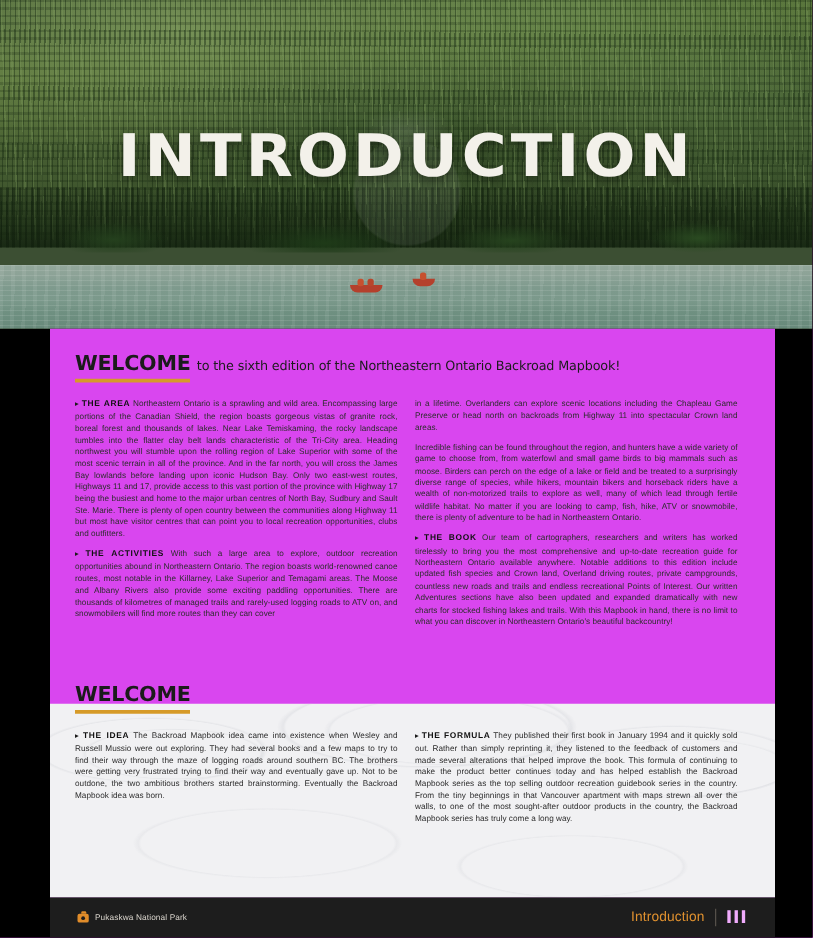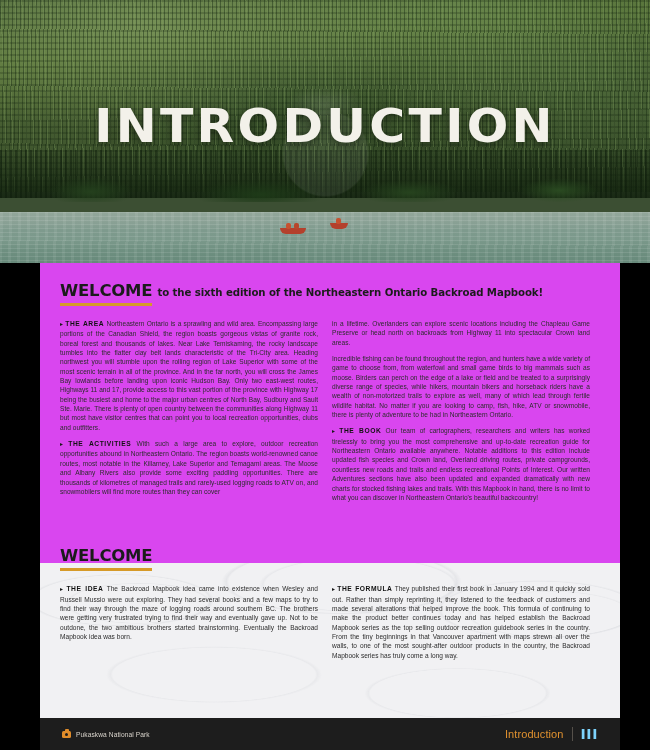--- a/index.html
+++ b/index.html
@@ -126,21 +126,21 @@
     font-size:16.5px;
     letter-spacing:-0.2px;
     color:#1b1b1b;
     border-bottom:3px solid #d69a28;
     padding-bottom:3px;
     display:inline-block;
     white-space:nowrap;
   }
   .sec-sub {
     font-family:"DejaVu Sans", sans-serif;
-    font-weight:700;
+    font-weight:400;
     font-size:10.2px;
     color:#1b1b1b;
     margin-left:5px;
     white-space:nowrap;
     letter-spacing:-0.1px;
   }
 
   .cols { display:flex; gap:14px; margin-top:13px; }
   .col { width:258px; }
 
@@ -170,21 +170,21 @@
   .cam {
     width:9px; height:7px; background:#e08c2a; border-radius:1.5px; position:relative; display:block;
   }
   .cam:before { content:""; position:absolute; left:2.5px; top:-1.6px; width:4px; height:1.8px; background:#e08c2a; border-radius:1px 1px 0 0; }
   .cam:after { content:""; position:absolute; left:3px; top:2px; width:3.2px; height:3.2px; border-radius:50%; background:#1d1d1d; }
   .credit-text { color:#d9d4cc; font-size:6.6px; letter-spacing:.1px; }
   .foot-right { display:flex; align-items:center; gap:8px; }
   .foot-label { color:#e0912f; font-size:11px; letter-spacing:.1px; }
   .foot-sep { width:1px; height:14px; background:#55504a; }
   .foot-page {
-    color:#7dd3fc; font-size:14px; font-weight:700;
+    color:#f0abfc; font-size:14px; font-weight:700;
     font-family:"DejaVu Sans", sans-serif; letter-spacing:.6px;
   }
 </style>
 </head>
 <body>
 
 <div class="screen">
 
   <div class="hero">
     <div class="hero-sky"></div>

